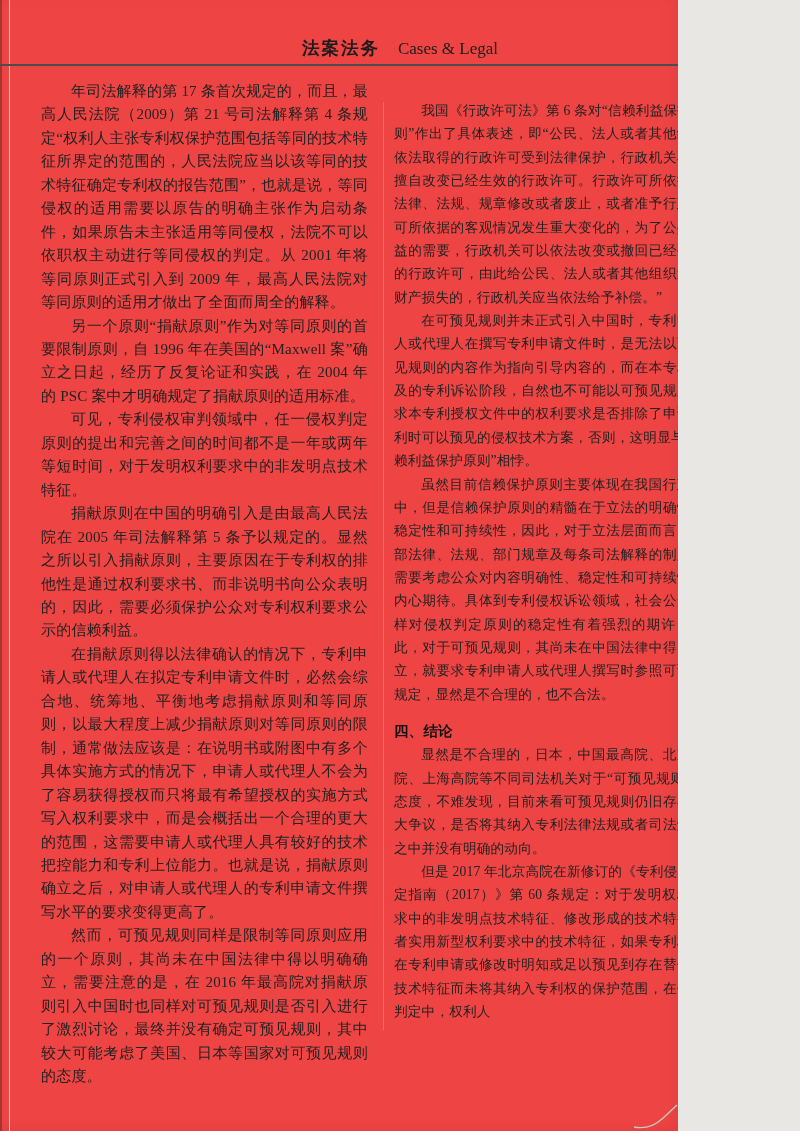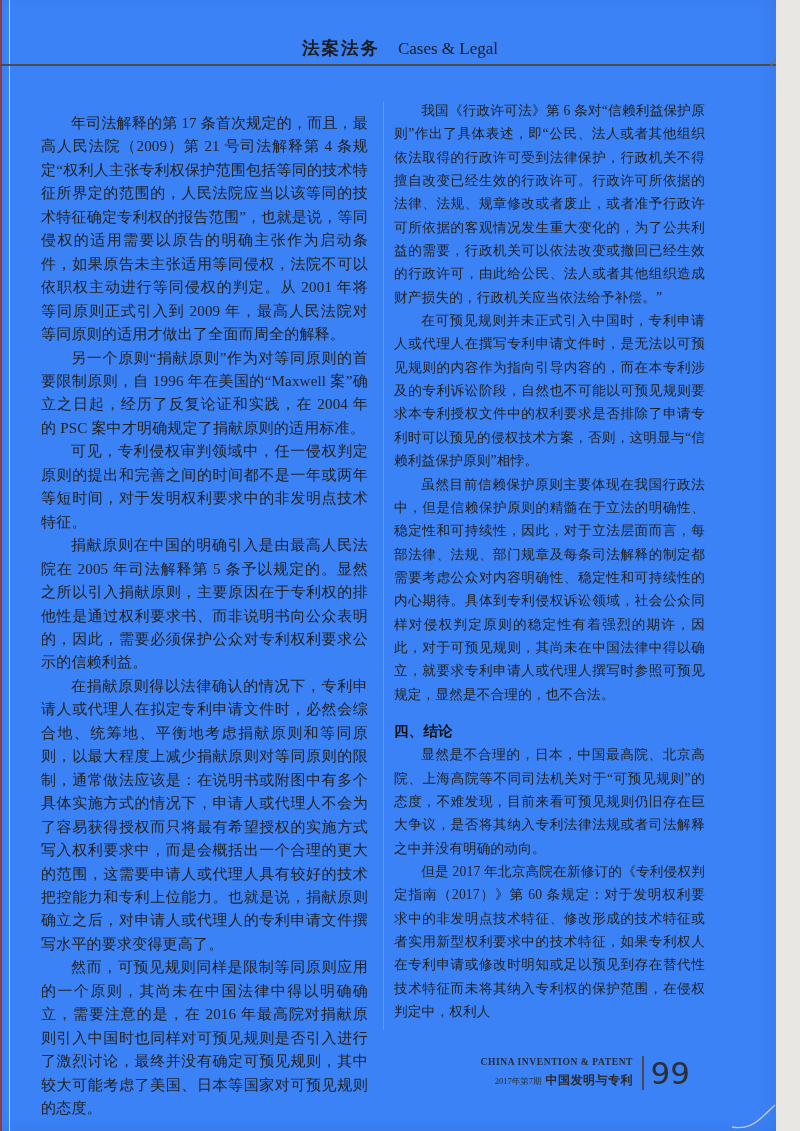--- a/index.html
+++ b/index.html
@@ -2,38 +2,38 @@
 <html lang="zh"><head>
 <meta charset="utf-8">
 <style>
   html,body{margin:0;padding:0;}
   body{
     width:800px;height:1131px;
     background:#e9e7e3;
     font-family:"Liberation Serif","DejaVu Serif",serif;
   }
   .page{
-    position:relative;width:776px;height:1131px;overflow:hidden;
-    background:#3b82f6;
+    position:relative;width:678px;height:1131px;overflow:hidden;
+    background:#ef4444;
     color:#222;
     box-shadow:inset -8px 0 14px rgba(0,0,0,0.035), inset 0 -6px 12px rgba(0,0,0,0.025);
   }
   .red-edge{position:absolute;left:0;top:0;width:2px;height:1131px;background:#9a332b;opacity:.85;}
   .scan-edge{position:absolute;left:9px;top:0;width:1px;height:1131px;background:#d7d4ce;}
   header.page-head{
     position:absolute;top:36px;left:0;width:800px;text-align:center;
     white-space:nowrap;
   }
   .h-cn{font-weight:bold;font-size:17.5px;letter-spacing:2px;color:#1c1c1c;}
   .h-en{font-size:17px;margin-left:18px;color:#1c1c1c;}
   .header-rule{position:absolute;top:64px;left:0;width:797px;height:2px;background:#4c4c4c;border-radius:1px;}
   .squiggle{position:absolute;left:770px;top:55px;}
   .col{position:absolute;text-align:justify;text-justify:inter-ideograph;}
   .col p{margin:0;text-indent:2em;}
-  .col-left{left:41px;top:112px;width:327px;font-size:15px;line-height:23.45px;letter-spacing:.2px;}
+  .col-left{left:41px;top:80px;width:327px;font-size:15px;line-height:23.45px;letter-spacing:.2px;}
   .col-right{left:394px;top:99px;width:311px;font-size:13.6px;line-height:23.35px;letter-spacing:.2px;}
   .col-right h3{font-size:14.5px;margin:14px 0 0 0;font-weight:bold;text-indent:0;color:#111;}
   .col-rule{position:absolute;left:383px;top:102px;width:1px;height:928px;background:#9d9993;opacity:.8;}
   footer.page-foot{
     position:absolute;right:86px;top:1056px;
     display:flex;align-items:center;
   }
   .f-text{text-align:right;line-height:1.25;}
   .f-en{font-size:9.5px;font-weight:bold;letter-spacing:.6px;color:#2a2a2a;white-space:nowrap;}
   .f-cn{white-space:nowrap;color:#2a2a2a;}
@@ -74,29 +74,18 @@
 
   <div class="col col-right">
     <p>我国《行政许可法》第 6 条对“信赖利益保护原则”作出了具体表述，即“公民、法人或者其他组织依法取得的行政许可受到法律保护，行政机关不得擅自改变已经生效的行政许可。行政许可所依据的法律、法规、规章修改或者废止，或者准予行政许可所依据的客观情况发生重大变化的，为了公共利益的需要，行政机关可以依法改变或撤回已经生效的行政许可，由此给公民、法人或者其他组织造成财产损失的，行政机关应当依法给予补偿。”</p>
     <p>在可预见规则并未正式引入中国时，专利申请人或代理人在撰写专利申请文件时，是无法以可预见规则的内容作为指向引导内容的，而在本专利涉及的专利诉讼阶段，自然也不可能以可预见规则要求本专利授权文件中的权利要求是否排除了申请专利时可以预见的侵权技术方案，否则，这明显与“信赖利益保护原则”相悖。</p>
     <p>虽然目前信赖保护原则主要体现在我国行政法中，但是信赖保护原则的精髓在于立法的明确性、稳定性和可持续性，因此，对于立法层面而言，每部法律、法规、部门规章及每条司法解释的制定都需要考虑公众对内容明确性、稳定性和可持续性的内心期待。具体到专利侵权诉讼领域，社会公众同样对侵权判定原则的稳定性有着强烈的期许，因此，对于可预见规则，其尚未在中国法律中得以确立，就要求专利申请人或代理人撰写时参照可预见规定，显然是不合理的，也不合法。</p>
     <h3>四、结论</h3>
     <p>显然是不合理的，日本，中国最高院、北京高院、上海高院等不同司法机关对于“可预见规则”的态度，不难发现，目前来看可预见规则仍旧存在巨大争议，是否将其纳入专利法律法规或者司法解释之中并没有明确的动向。</p>
     <p>但是 2017 年北京高院在新修订的《专利侵权判定指南（2017）》第 60 条规定：对于发明权利要求中的非发明点技术特征、修改形成的技术特征或者实用新型权利要求中的技术特征，如果专利权人在专利申请或修改时明知或足以预见到存在替代性技术特征而未将其纳入专利权的保护范围，在侵权判定中，权利人</p>
   </div>
 
-  <footer class="page-foot">
-    <div class="f-text">
-      <div class="f-en">CHINA INVENTION &amp; PATENT</div>
-      <div class="f-cn">
-        <span class="f-issue">2017年第7期</span>
-        <span class="f-cnname">中国发明与专利</span>
-      </div>
-    </div>
-    <div class="f-bar"></div>
-    <div class="f-num">99</div>
-  </footer>
 
   <svg class="curl" width="46" height="32" viewBox="0 0 46 32">
     <path d="M2 28 Q 18 31 30 20 T 45 6" fill="none" stroke="#ccc8c1" stroke-width="1.3"></path>
   </svg>
 
 </div>
 
 </body></html>

